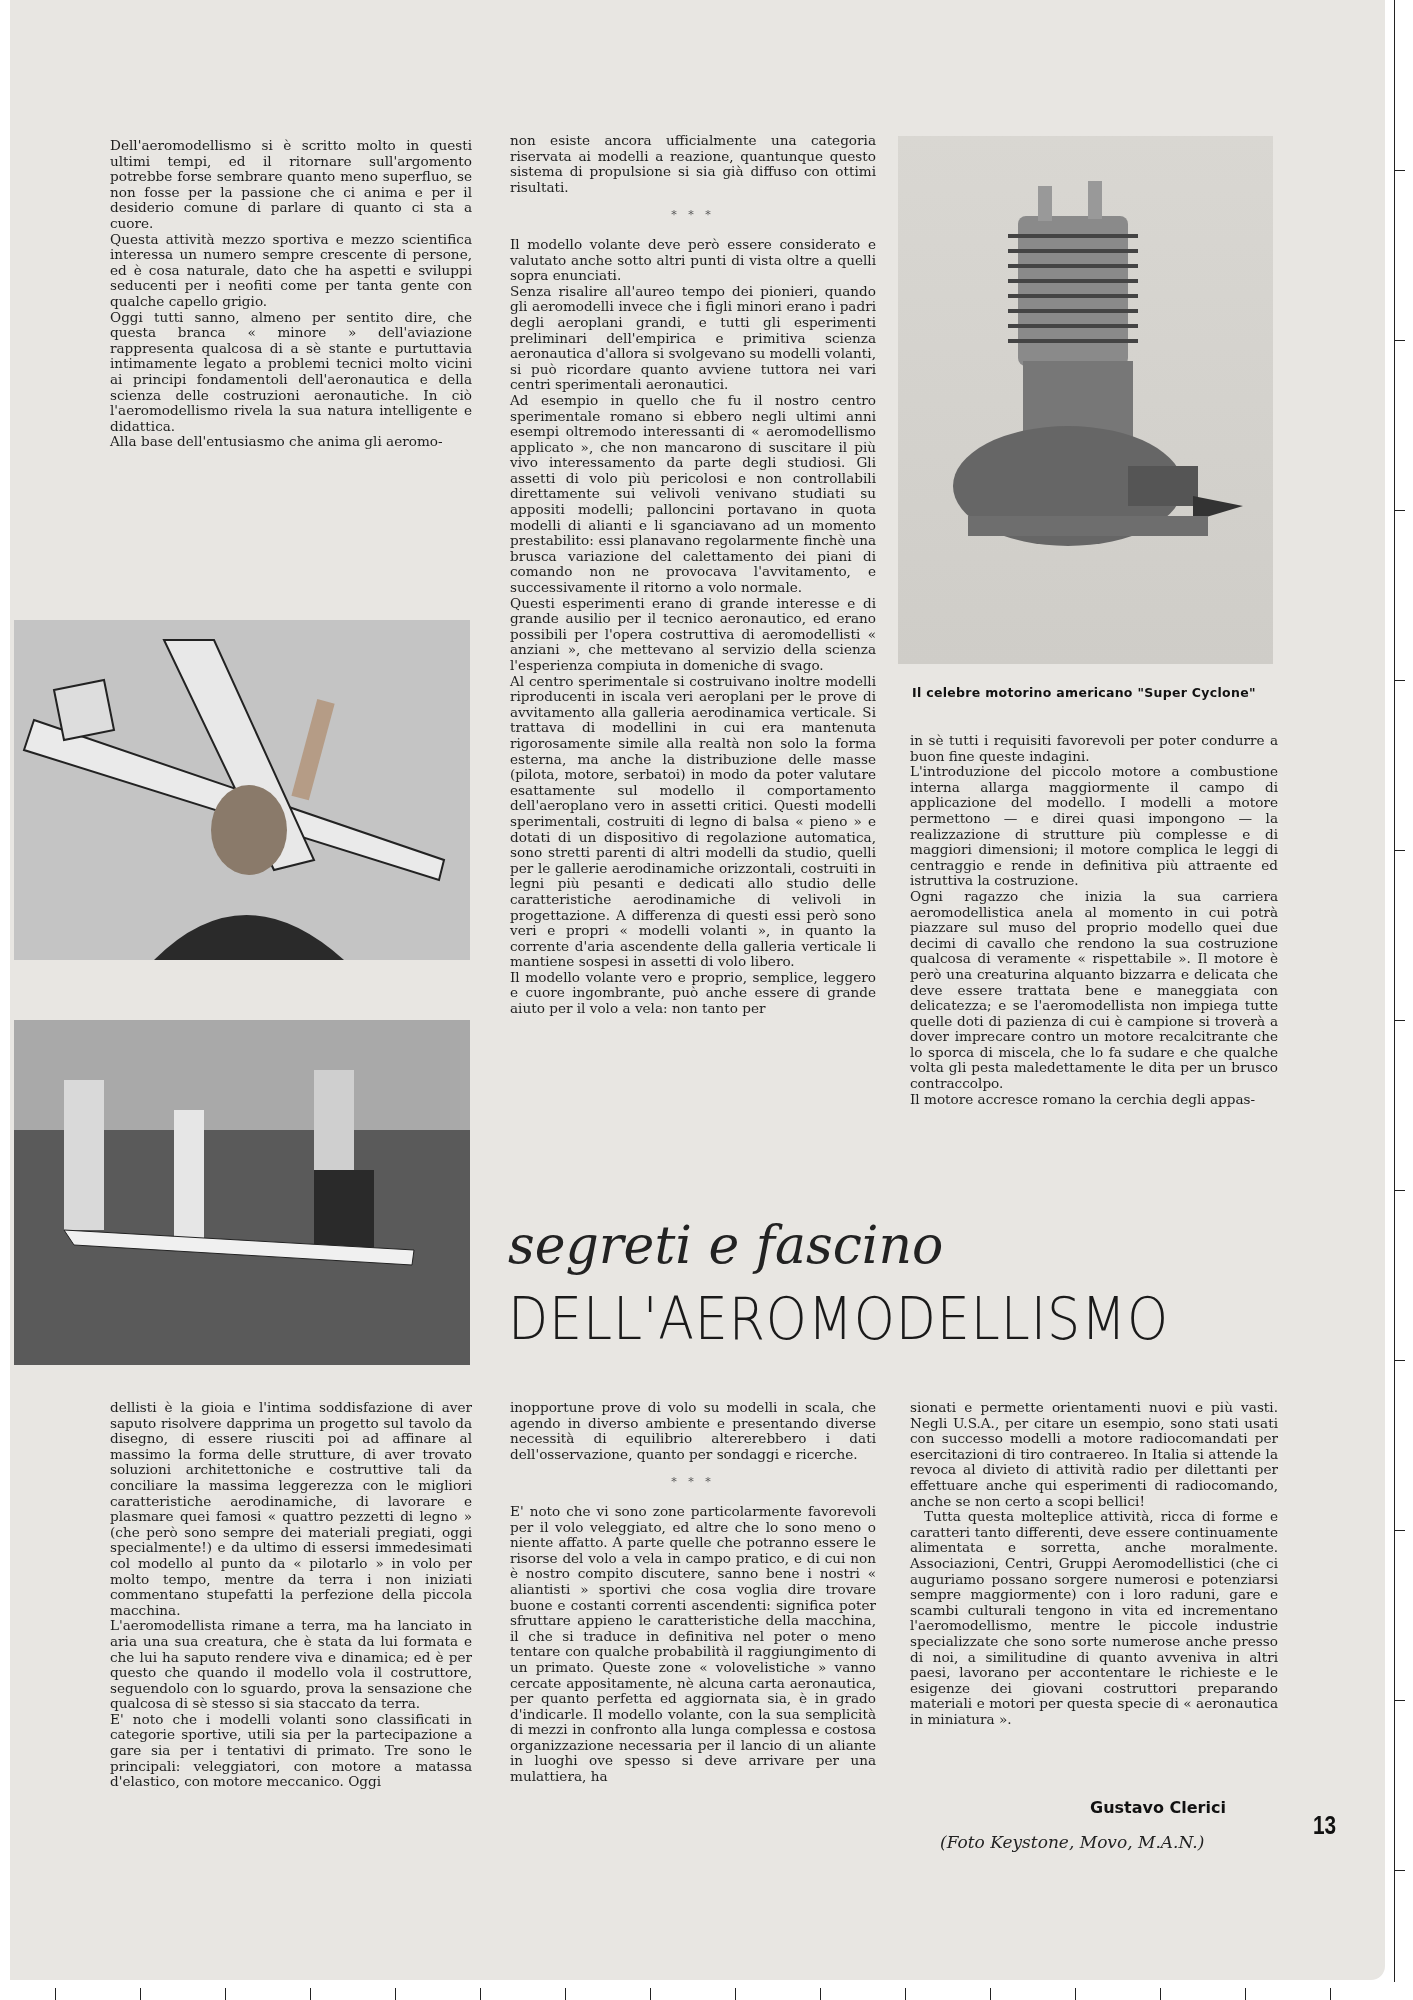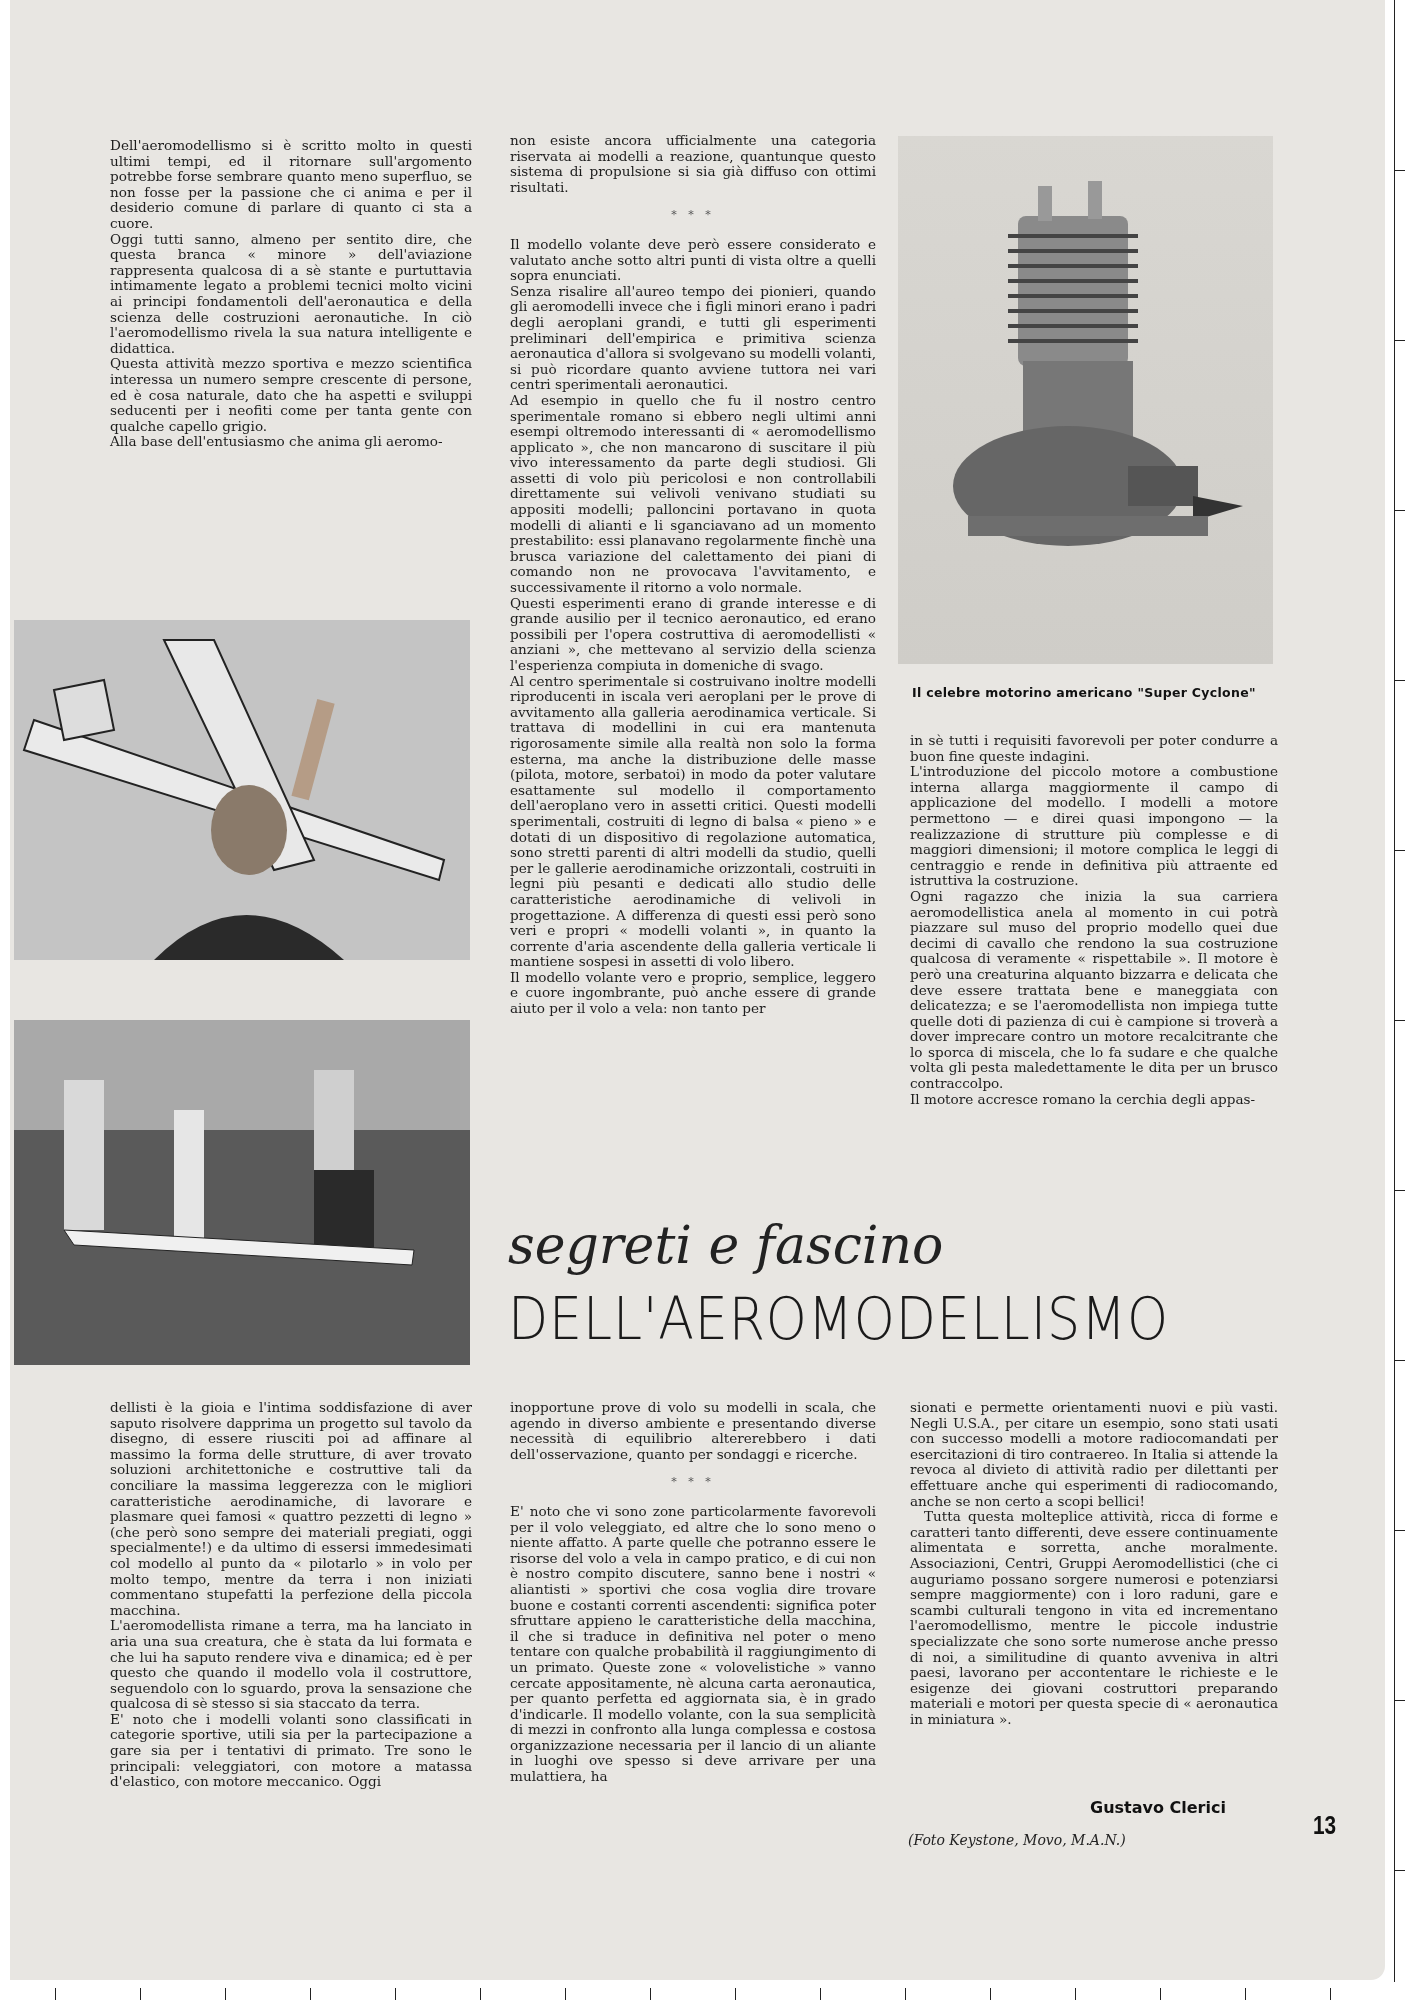--- a/index.html
+++ b/index.html
@@ -11,21 +11,21 @@
   .ruler-b .tick { position:absolute; bottom:0; width:1px; height:12px; background:#222; }
   .col { position:absolute; font-size:13.6px; line-height:15.6px; color:#1d1d1d; text-align:justify; }
   .col p { margin:0; }
   .stars { text-align:center; margin:12px 0 14px; color:#555; font-size:11px; letter-spacing:4px; }
   .photo { position:absolute; background:#777; overflow:hidden; }
   .engine-photo { background:linear-gradient(180deg,#d9d7d2 0%,#cfcdc8 100%); }
   .caption { position:absolute; font-family:"DejaVu Sans", sans-serif; font-weight:bold; font-size:12.5px; color:#111; letter-spacing:0.3px; }
   .title-script { position:absolute; font-family:"DejaVu Serif", serif; font-style:italic; font-size:52px; color:#222; }
   .title-main { position:absolute; font-family:"DejaVu Sans", sans-serif; font-weight:200; font-size:58px; letter-spacing:1px; color:#1a1a1a; transform:scaleX(0.9); transform-origin:left; }
   .author { position:absolute; font-family:"DejaVu Sans", sans-serif; font-weight:bold; font-size:16px; color:#111; }
-  .credits { position:absolute; font-family:"DejaVu Serif", serif; font-style:italic; font-size:14px; color:#222; }
+  .credits { position:absolute; font-family:"DejaVu Serif", serif; font-style:italic; font-size:17px; color:#222;margin-left:32px; }
   .pagenum { position:absolute; font-family:"Liberation Sans", sans-serif; font-weight:bold; font-size:26px; color:#111; transform:scaleX(0.8); }
 </style>
 </head>
 <body>
 
 <div class="paper"></div>
 
 <div class="ruler-r">
   <div class="tick" style="top:170px"></div>
     <div class="tick" style="top:340px"></div>
@@ -53,22 +53,22 @@
     <div class="tick" style="left:905px"></div>
     <div class="tick" style="left:990px"></div>
     <div class="tick" style="left:1075px"></div>
     <div class="tick" style="left:1160px"></div>
     <div class="tick" style="left:1245px"></div>
     <div class="tick" style="left:1330px"></div>
 </div>
 
 <div class="col" style="left:110px; top:138px; width:362px;">
   <p>Dell'aeromodellismo si è scritto molto in questi ultimi tempi, ed il ritornare sull'argomento potrebbe forse sembrare quanto meno superfluo, se non fosse per la passione che ci anima e per il desiderio comune di parlare di quanto ci sta a cuore.</p>
+  <p>Questa attività mezzo sportiva e mezzo scientifica interessa un numero sempre crescente di persone, ed è cosa naturale, dato che ha aspetti e sviluppi seducenti per i neofiti come per tanta gente con qualche capello grigio.</p>
   <p>Oggi tutti sanno, almeno per sentito dire, che questa branca « minore » dell'aviazione rappresenta qualcosa di a sè stante e purtuttavia intimamente legato a problemi tecnici molto vicini ai principi fondamentoli dell'aeronautica e della scienza delle costruzioni aeronautiche. In ciò l'aeromodellismo rivela la sua natura intelligente e didattica.</p>
-  <p>Questa attività mezzo sportiva e mezzo scientifica interessa un numero sempre crescente di persone, ed è cosa naturale, dato che ha aspetti e sviluppi seducenti per i neofiti come per tanta gente con qualche capello grigio.</p>
   <p>Alla base dell'entusiasmo che anima gli aeromo-</p>
 </div>
 
 <div class="col" style="left:510px; top:133px; width:366px;">
   <p>non esiste ancora ufficialmente una categoria riservata ai modelli a reazione, quantunque questo sistema di propulsione si sia già diffuso con ottimi risultati.</p>
   <div class="stars">* * *</div>
   <p>Il modello volante deve però essere considerato e valutato anche sotto altri punti di vista oltre a quelli sopra enunciati.</p>
   <p>Senza risalire all'aureo tempo dei pionieri, quando gli aeromodelli invece che i figli minori erano i padri degli aeroplani grandi, e tutti gli esperimenti preliminari dell'empirica e primitiva scienza aeronautica d'allora si svolgevano su modelli volanti, si può ricordare quanto avviene tuttora nei vari centri sperimentali aeronautici.</p>
   <p>Ad esempio in quello che fu il nostro centro sperimentale romano si ebbero negli ultimi anni esempi oltremodo interessanti di « aeromodellismo applicato », che non mancarono di suscitare il più vivo interessamento da parte degli studiosi. Gli assetti di volo più pericolosi e non controllabili direttamente sui velivoli venivano studiati su appositi modelli; palloncini portavano in quota modelli di alianti e li sganciavano ad un momento prestabilito: essi planavano regolarmente finchè una brusca variazione del calettamento dei piani di comando non ne provocava l'avvitamento, e successivamente il ritorno a volo normale.</p>
   <p>Questi esperimenti erano di grande interesse e di grande ausilio per il tecnico aeronautico, ed erano possibili per l'opera costruttiva di aeromodellisti « anziani », che mettevano al servizio della scienza l'esperienza compiuta in domeniche di svago.</p>

